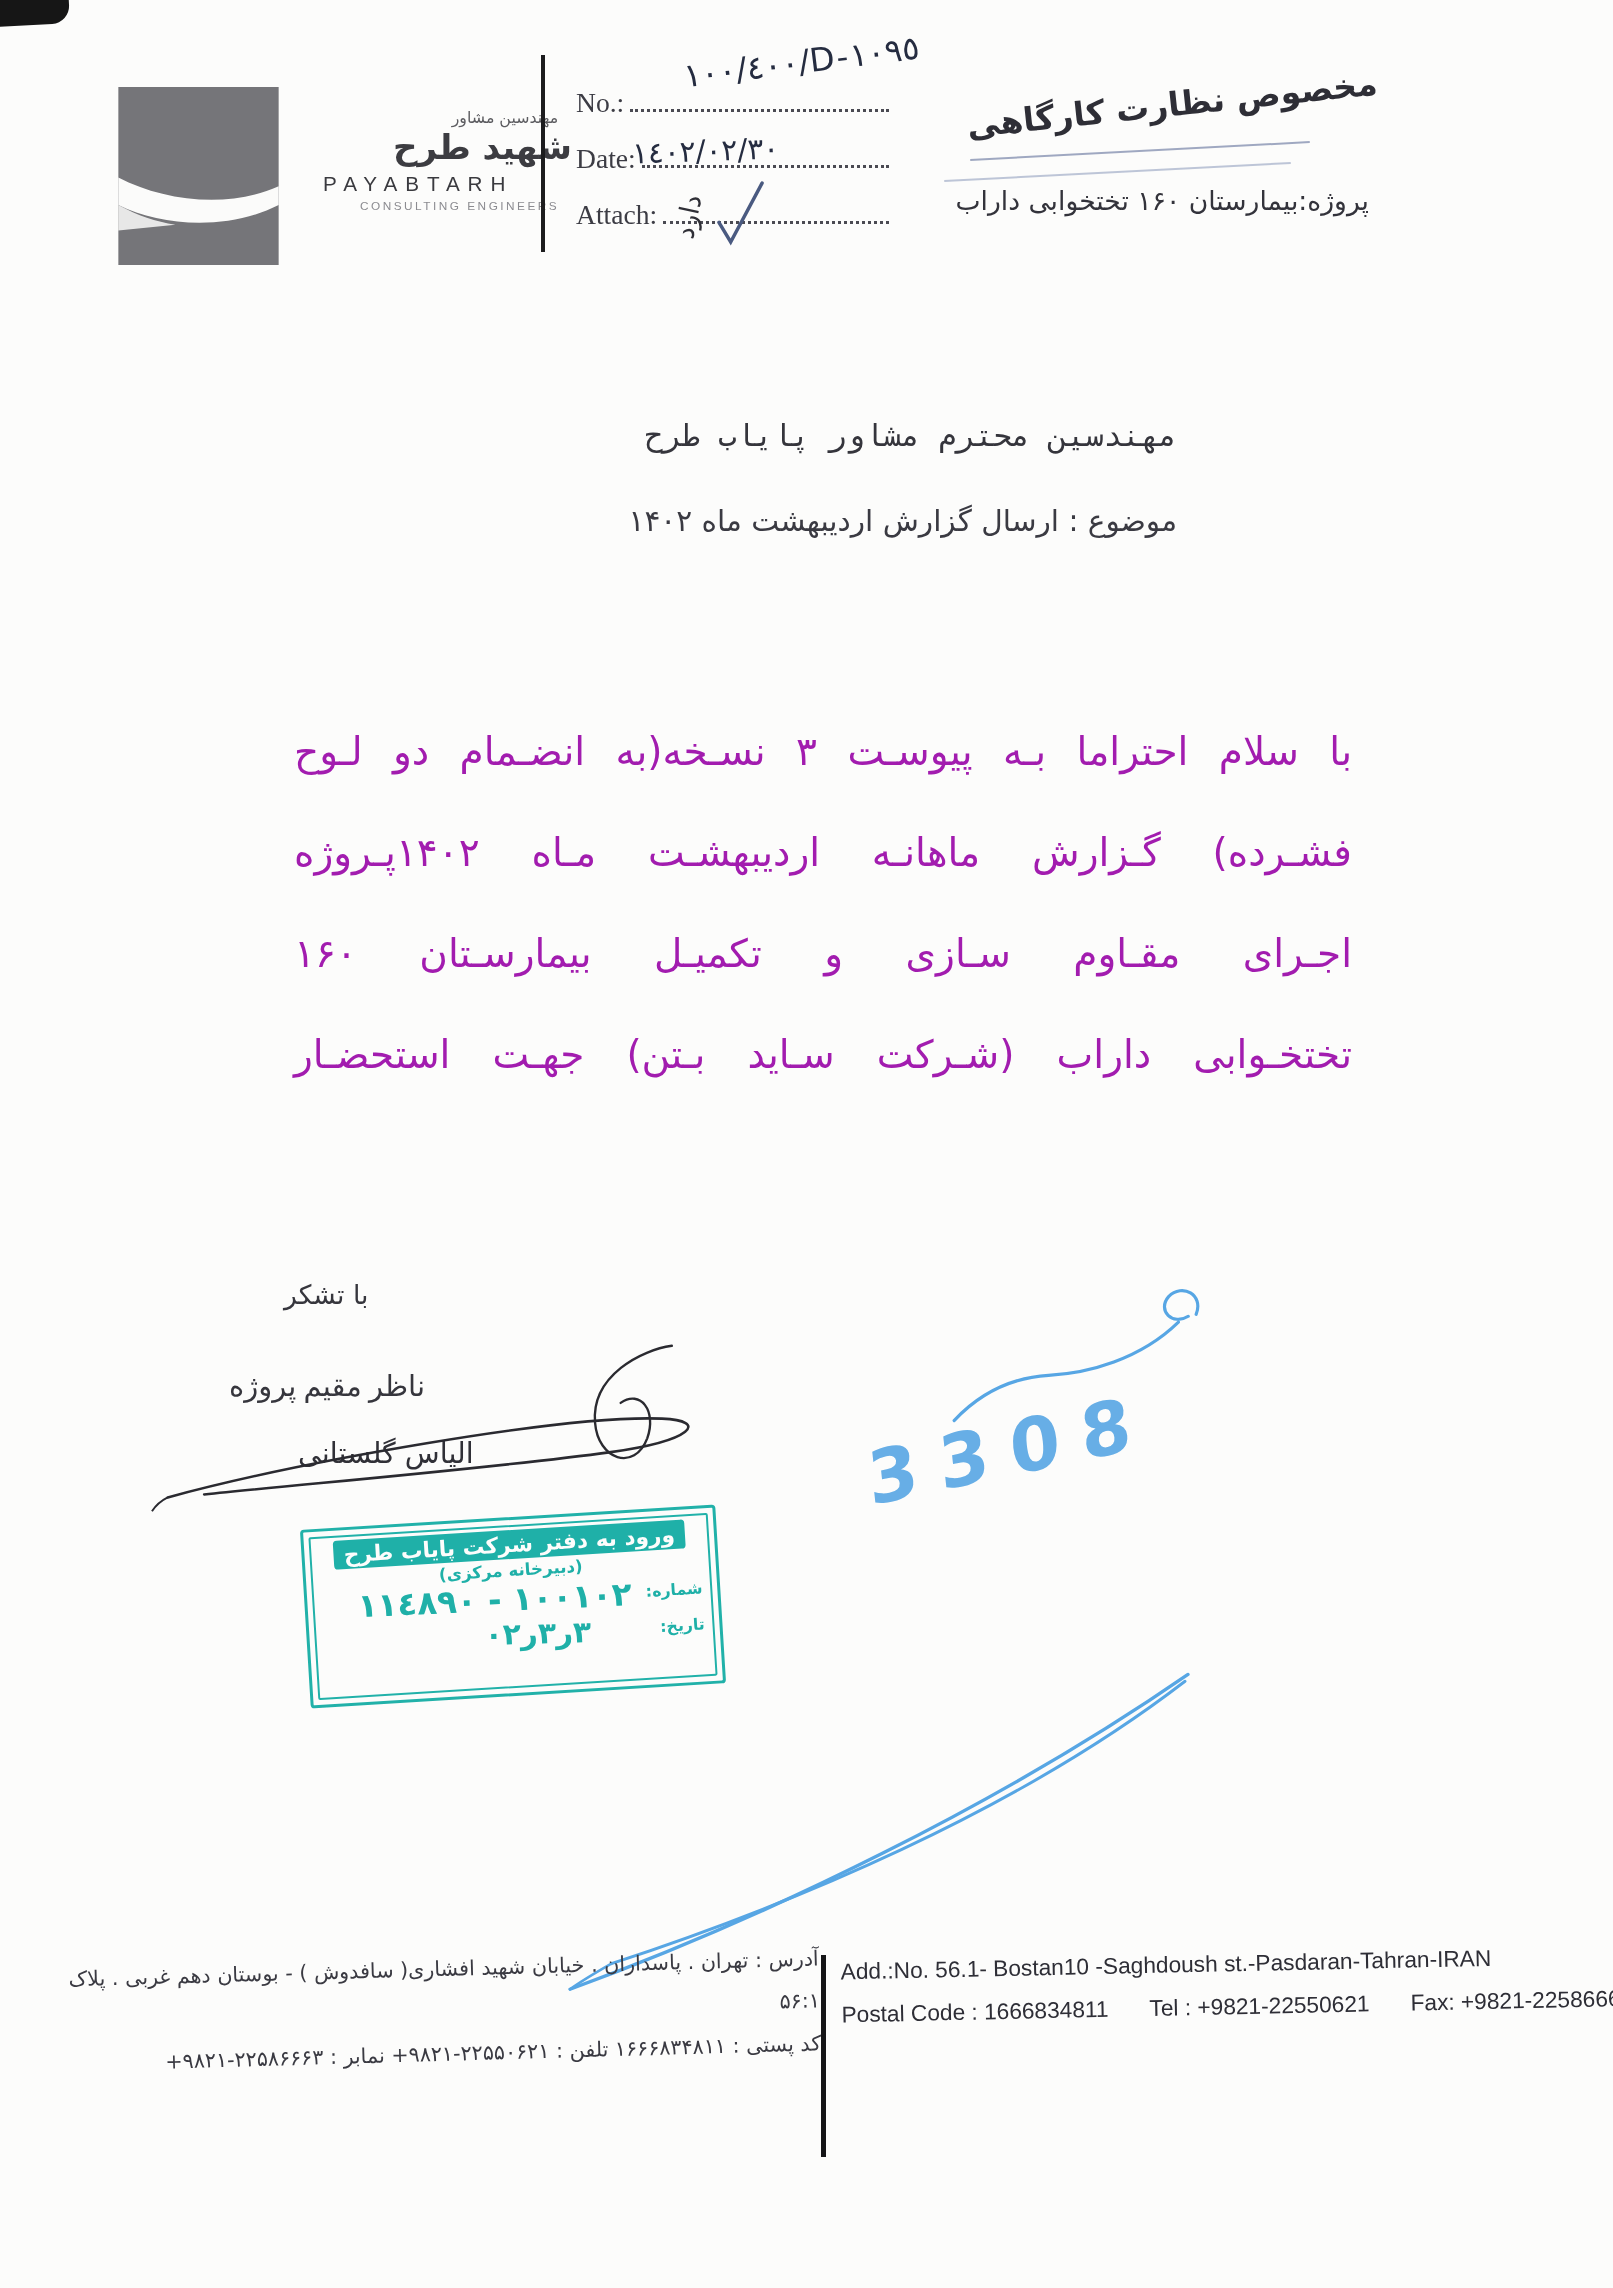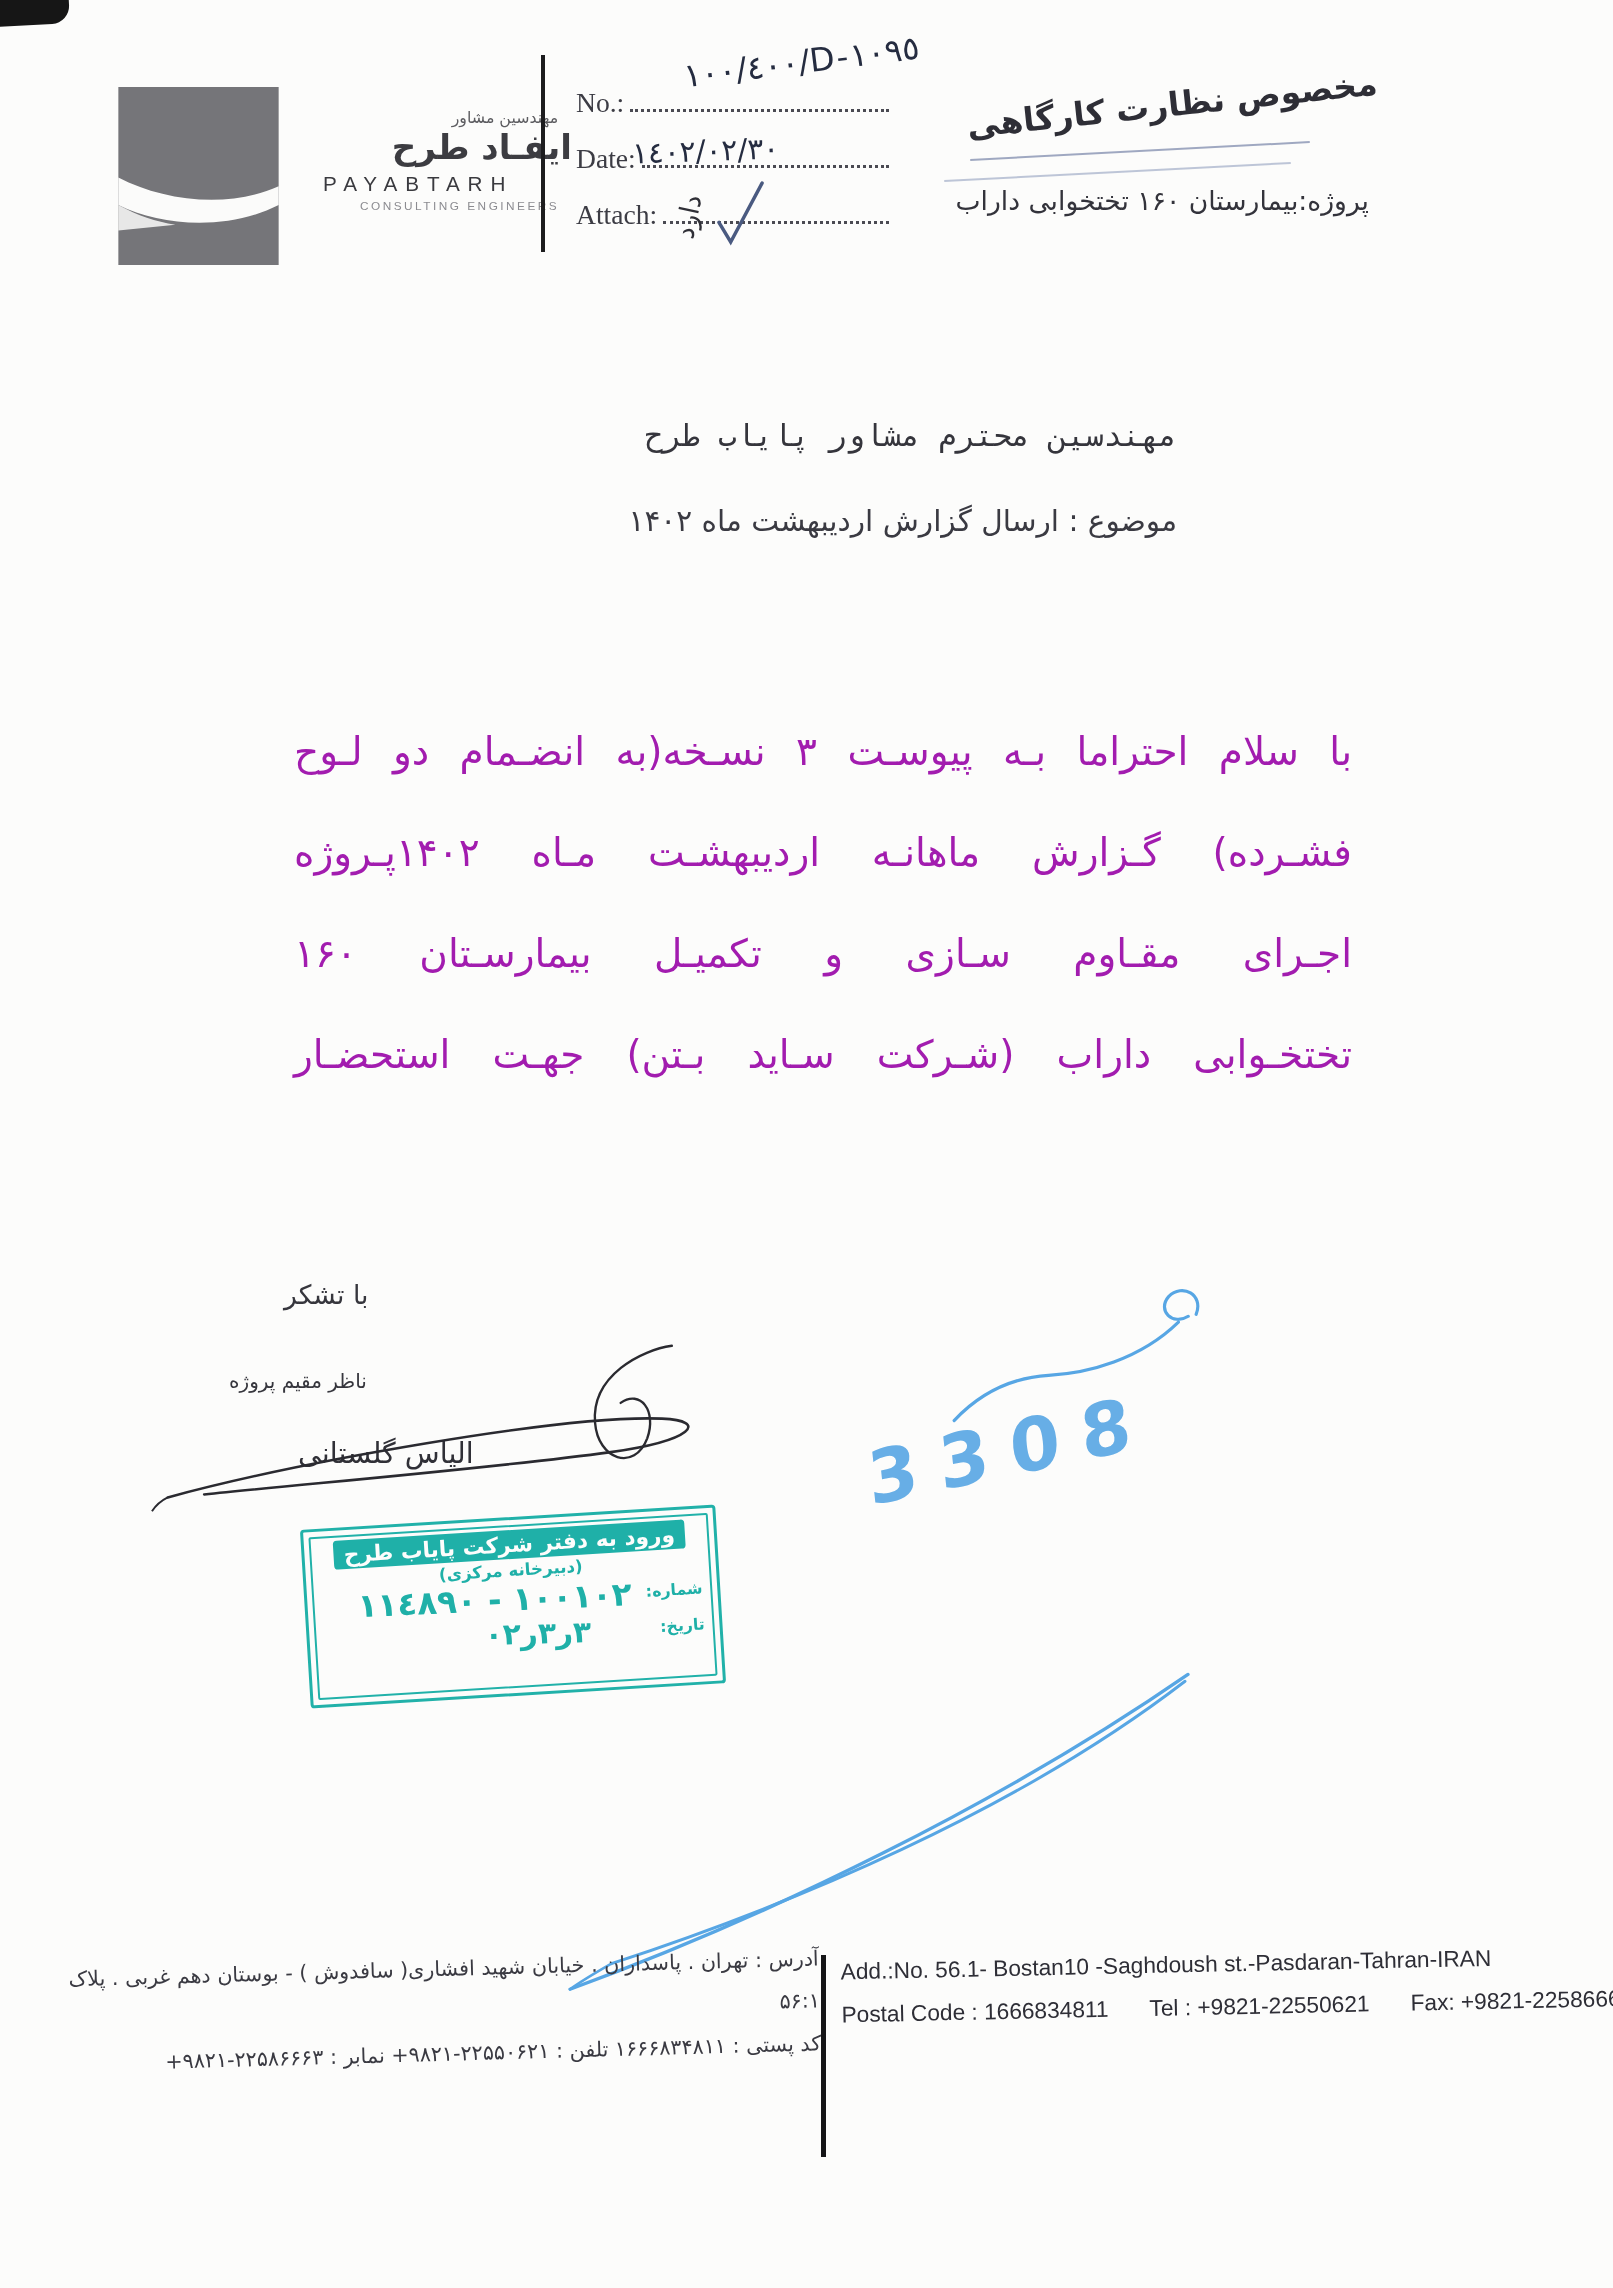--- a/index.html
+++ b/index.html
@@ -32,21 +32,21 @@
   .purpose{left:960px;top:85px;width:424px;font-size:33px;font-weight:bold;color:#2e2e36;transform:rotate(-6deg);text-align:center;}
   .u1{left:970px;top:150px;width:340px;height:2px;background:#8e99b6;transform:rotate(-3deg);opacity:.85;}
   .u2{left:944px;top:171px;width:347px;height:2px;background:#a3aec7;transform:rotate(-3deg);opacity:.7;}
   .project{left:911px;top:185px;width:458px;text-align:right;font-size:26.6px;color:#33333b;}
   
   .recipient{left:630px;top:418px;width:547px;text-align:right;font-size:30.5px;color:#35353c;font-family:Liberation Mono, monospace;}
   .subject{left:591px;top:504px;width:586px;text-align:right;font-size:29.6px;color:#3a3a42;}
   .body-block{left:294px;top:701px;width:1058px;font-size:39px;color:#a21caf;}
   .body-line{direction:rtl;text-align:justify;text-align-last:justify;height:101px;line-height:101px;white-space:nowrap;}
   .thanks{left:284px;top:1279px;font-size:26.6px;color:#36363d;}
-  .role{left:229px;top:1369px;font-size:20px;color:#36363d;}
+  .role{left:229px;top:1369px;font-size:29px;color:#36363d;font-family:Liberation Serif, serif;}
   .signer{left:298px;top:1436px;font-size:28.6px;color:#303037;}
   
   .stamp{left:305px;top:1517px;width:416px;height:179px;transform:rotate(-3.5deg);
          border:3px solid #21b1a9;border-radius:3.9px;padding:4.9px;box-sizing:border-box;}
   .stamp-inner{width:100%;height:100%;border:2px solid #21b1a9;border-radius:2px;box-sizing:border-box;
                display:flex;flex-direction:column;align-items:center;padding:3px 7.9px;box-sizing:border-box;}
   .stamp-bar{background:#1fb0a8;color:#fdfdfc;font-weight:bold;font-size:21.7px;line-height:1.25;
              padding:1px 9.9px;border-radius:3.9px;white-space:nowrap;}
   .stamp-sub{color:#1fb0a8;font-weight:bold;font-size:16.7px;margin-top:1px;}
   .stamp-row{width:100%;display:flex;direction:rtl;align-items:center;color:#1fb0a8;}
@@ -75,21 +75,21 @@
   <div class="abs logo-box">
     <svg width="161" height="178" viewBox="0 0 163 181" xmlns="http://www.w3.org/2000/svg">
       <rect x="0" y="0" width="163" height="181" fill="#757579"></rect>
       <path d="M0,92 C46,116 112,124 163,101 L163,120 C112,146 44,142 0,120 Z" fill="#fbfbfa"></path>
       <path d="M0,120 C20,131 38,137 58,140 L0,146 Z" fill="#fbfbfa" opacity="0.85"></path>
     </svg>
   </div>
 
   <div class="abs brand">
     <span class="brand-fa-small rtl">مهندسین مشاور</span>
-    <span class="brand-fa-large rtl">ایفـاد طرح</span>
+    <span class="brand-fa-large rtl">شهید طرح</span>
     <span class="brand-en">PAYABTARH</span>
     <span class="brand-en-sub">CONSULTING ENGINEERS</span>
   </div>
 
   <div class="abs vline-top"></div>
 
   <div class="abs fields">
     <div class="frow">
       <span>No.:</span>
       <span class="fdots"></span>

